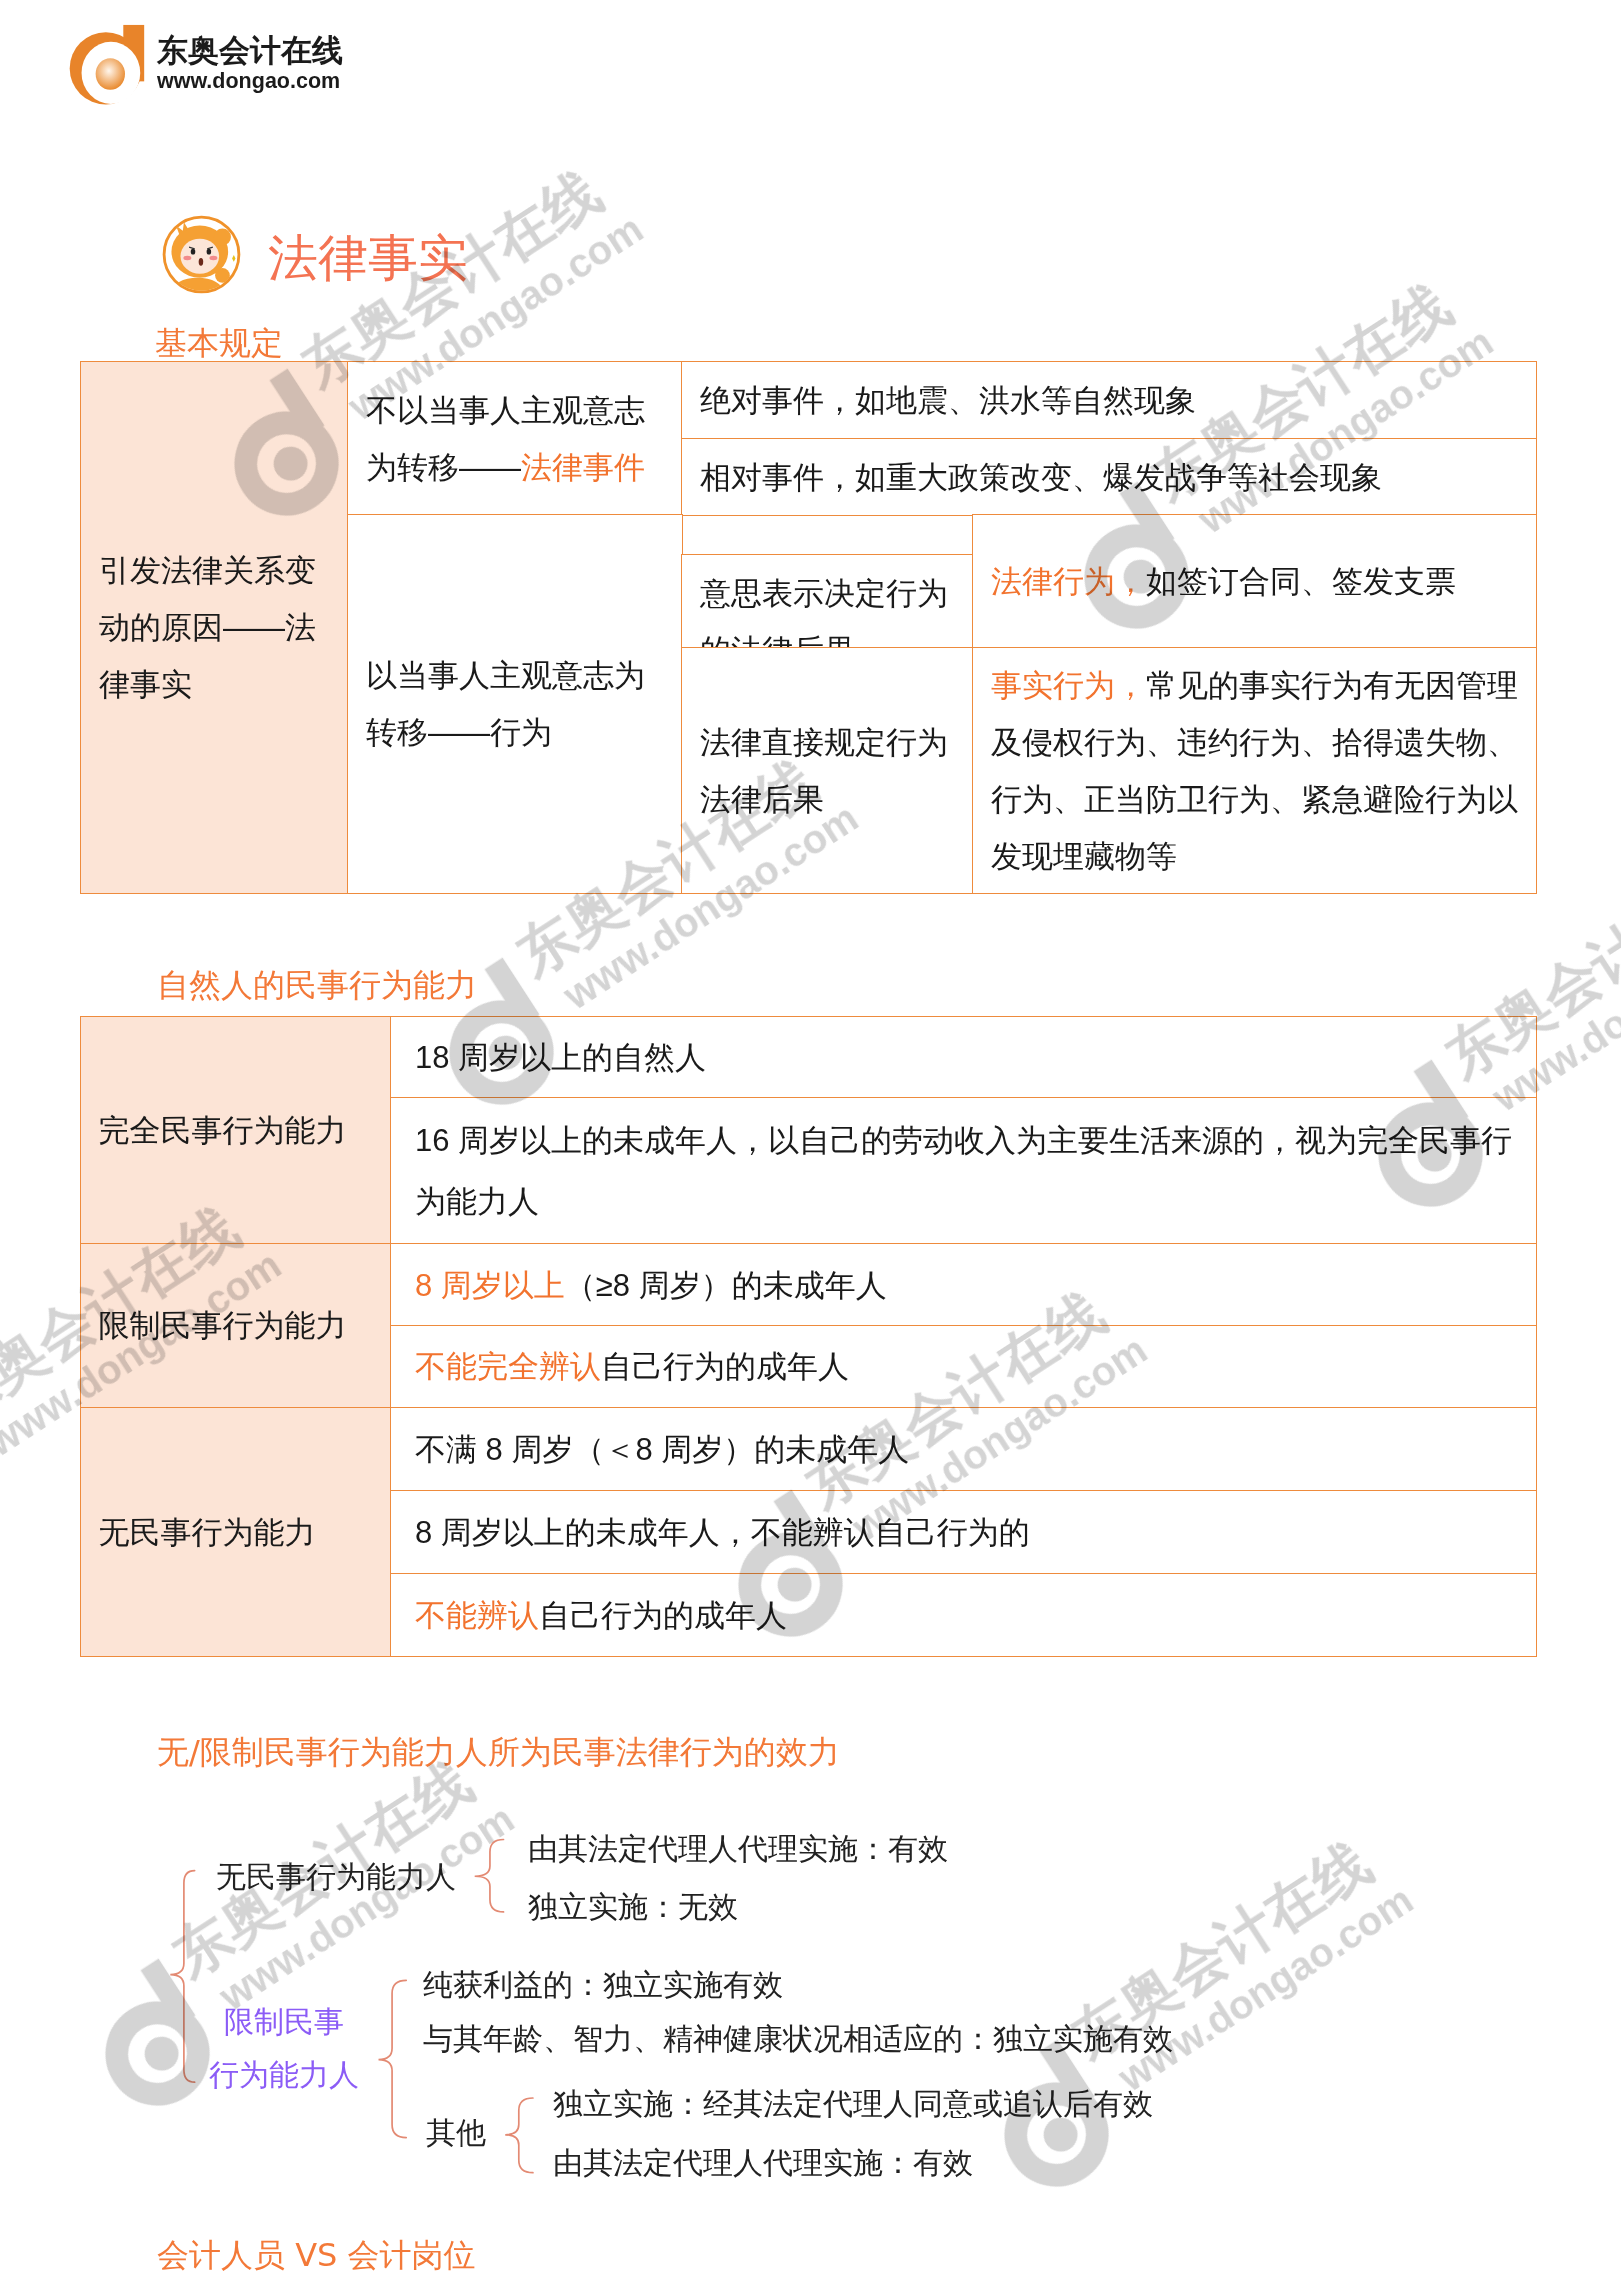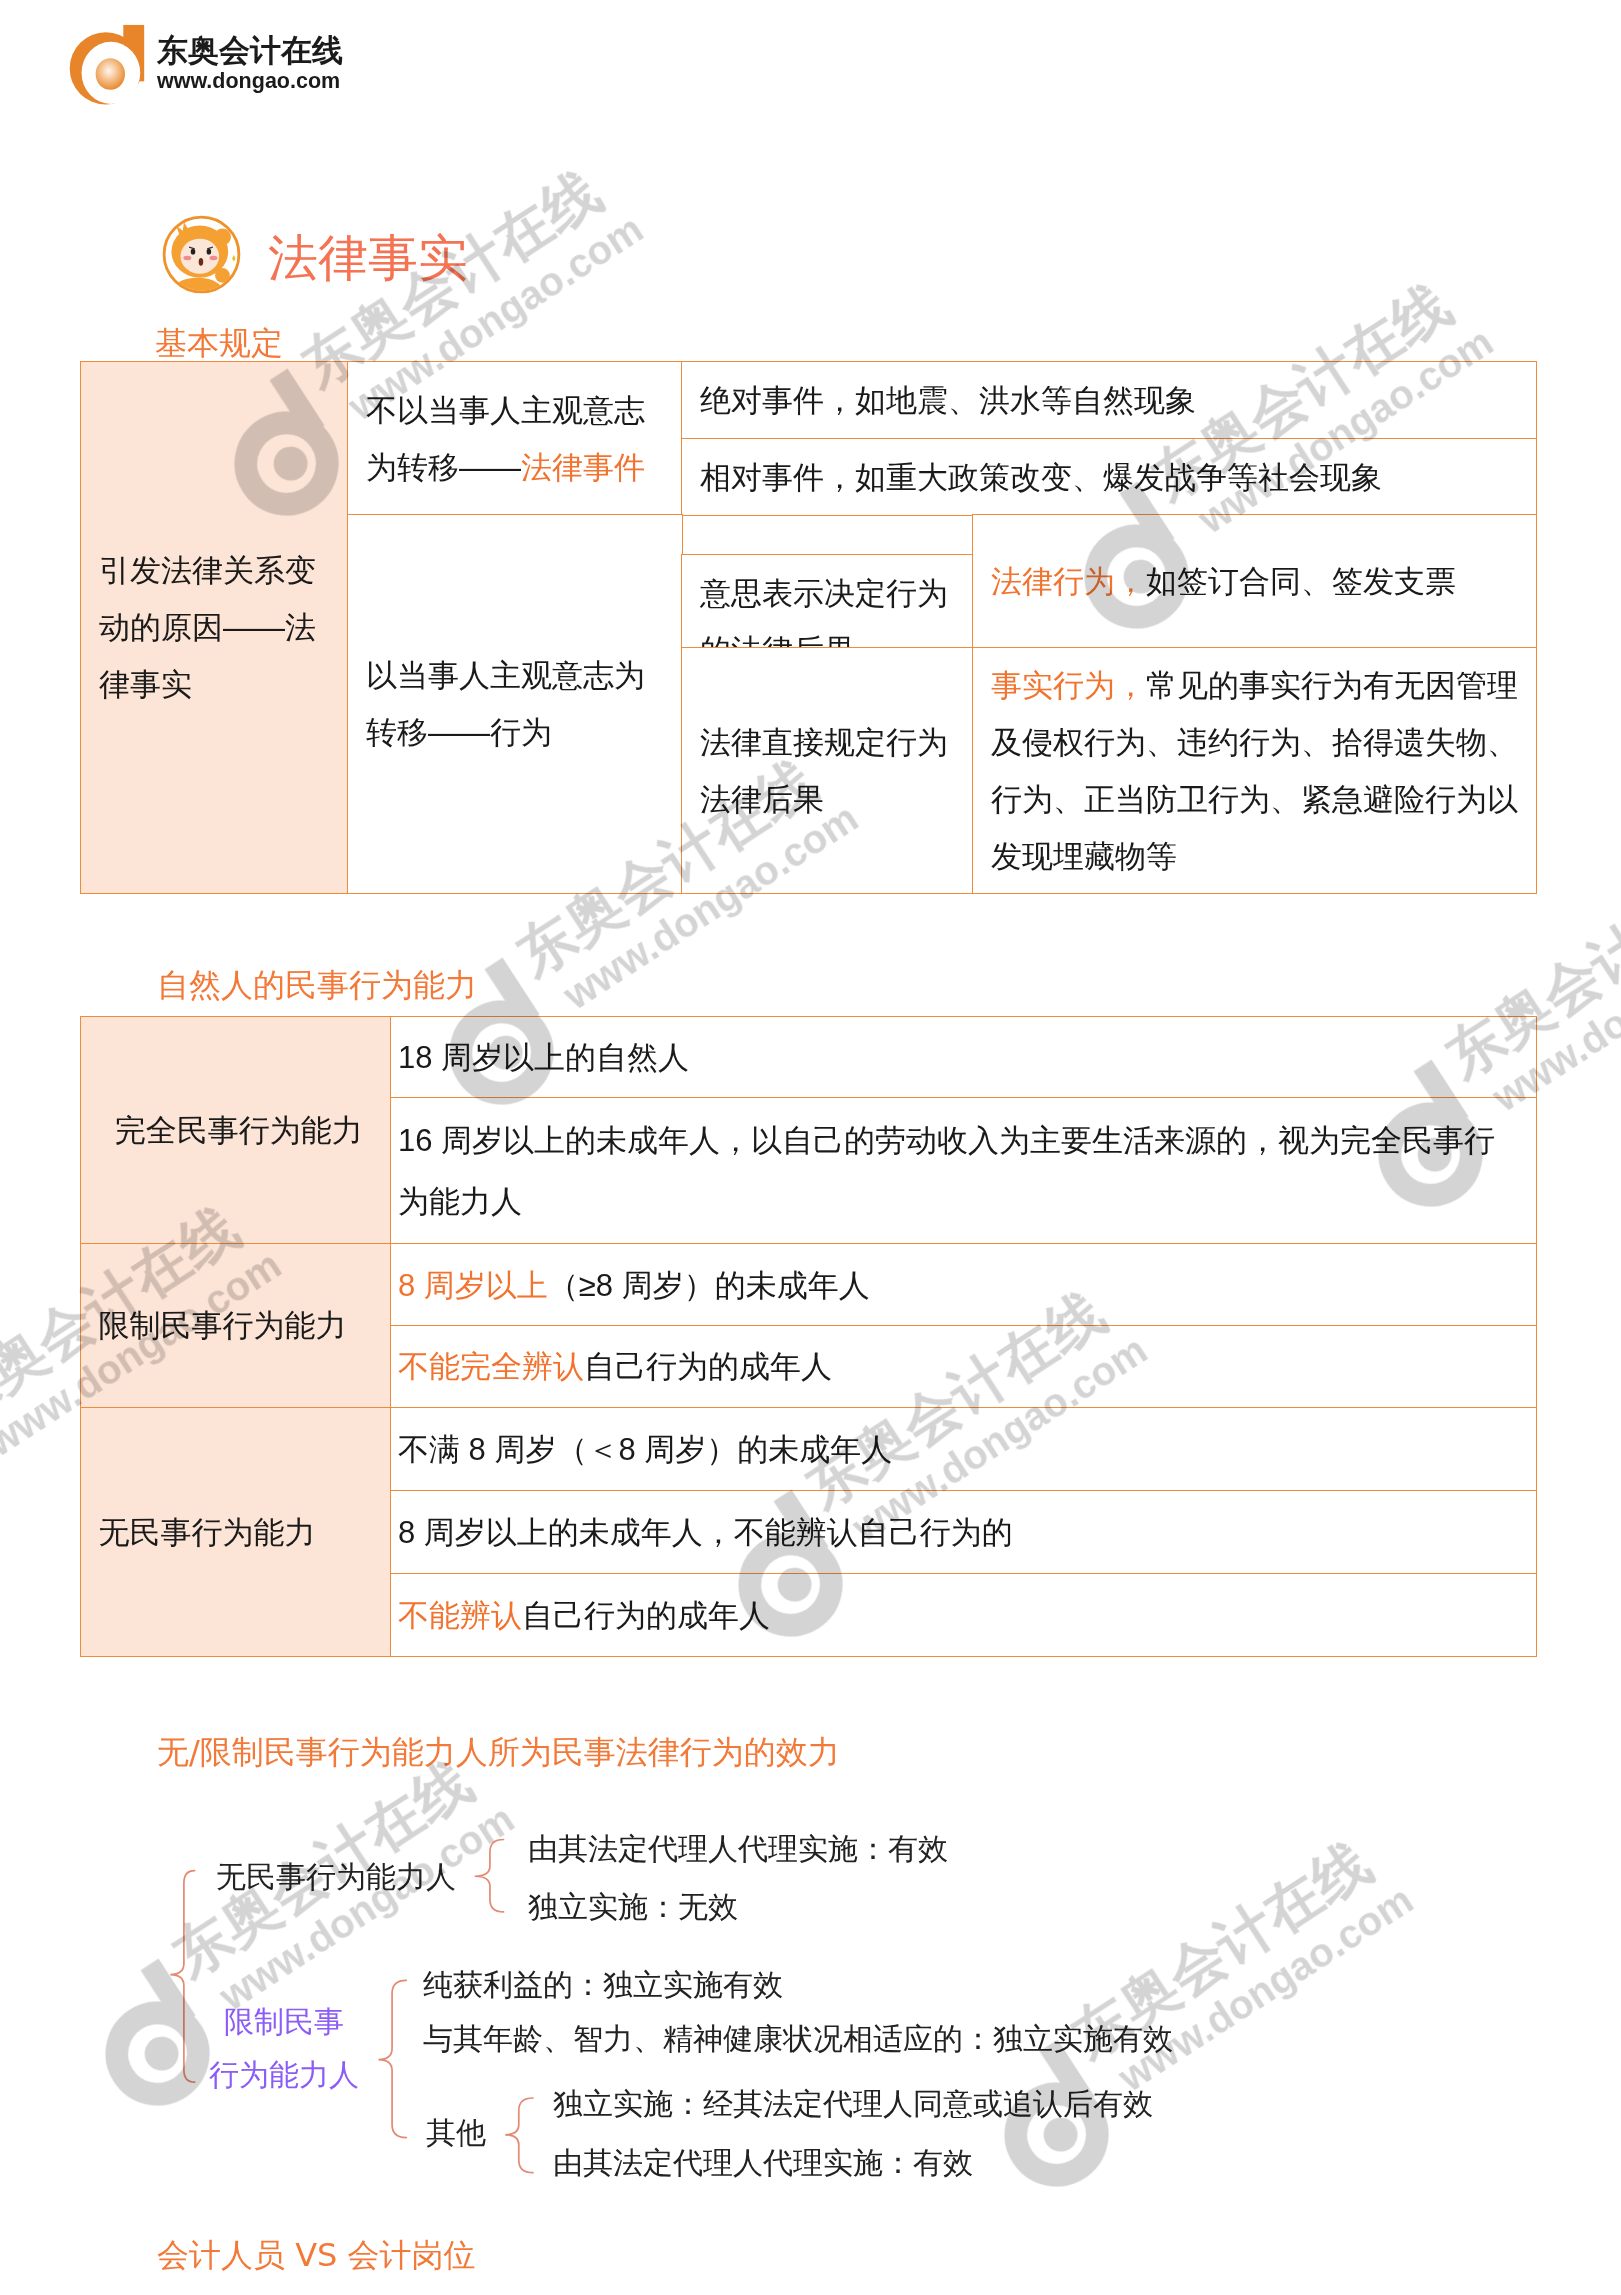--- a/index.html
+++ b/index.html
@@ -27,21 +27,21 @@
   
   .cell{
     position:absolute;box-sizing:border-box;border:1.7px solid var(--border);background:#fff;
     display:flex;flex-direction:column;justify-content:center;
     padding:0 11.3px 0 18px;font-size:31px;white-space:nowrap;color:var(--text);
     font-family:"Liberation Sans",sans-serif;
   }
   .cell.hdr{background:var(--header-cell-bg);}
   .cell .ln{display:block;line-height:57px;}
   .t2 .cell .ln{line-height:61px;}
-  .t2 .cell{padding-left:7px;}
+  .t2 .cell{padding-left:24px;}
   .hl{color:var(--accent);}
   
   .tree-text{position:absolute;font-family:"DejaVu Serif",serif;font-size:30px;line-height:30px;color:#222;white-space:nowrap;}
   .tree-block{position:absolute;font-family:"DejaVu Serif",serif;font-size:30px;line-height:53px;color:#8b5cf6;text-align:center;white-space:nowrap;}
   .tree-block span{display:block;}
   .braces{position:absolute;left:159px;top:1829px;}
   
   .wm{position:absolute;width:0;height:0;transform:rotate(-33deg);transform-origin:0 0;opacity:0.17;pointer-events:none;z-index:10;}
   .wm-logo{position:absolute;left:-62px;top:-79px;}
   .wm-name{position:absolute;left:68px;top:-88px;font-size:57px;line-height:57px;font-weight:bold;color:#000;white-space:nowrap;font-family:"DejaVu Sans",sans-serif;}
@@ -133,21 +133,21 @@
     <span class="ln"><span class="hl">事实行为，</span><span>常见的事实行为有无因管理</span></span>
     <span class="ln">及侵权行为、违约行为、拾得遗失物、</span>
     <span class="ln">行为、正当防卫行为、紧急避险行为以</span>
     <span class="ln">发现埋藏物等</span>
   </div>
 </div>
 
 <div class="section-heading" style="left:157px;top:969px;">自然人的民事行为能力</div>
 
 <div class="t2">
-  <div class="cell hdr" style="left:80px;top:1016px;width:311px;height:229px;padding-left:17.6px;text-align:center;">
+  <div class="cell hdr" style="left:80px;top:1016px;width:311px;height:229px;padding-left:17.6px;">
     <span class="ln">完全民事行为能力</span>
   </div>
   <div class="cell hdr" style="left:80px;top:1243px;width:311px;height:165px;padding-left:17.6px;">
     <span class="ln">限制民事行为能力</span>
   </div>
   <div class="cell hdr" style="left:80px;top:1407px;width:311px;height:250px;padding-left:17.6px;">
     <span class="ln">无民事行为能力</span>
   </div>
 
   <div class="cell" style="left:390px;top:1016px;width:1147px;height:83px;">

